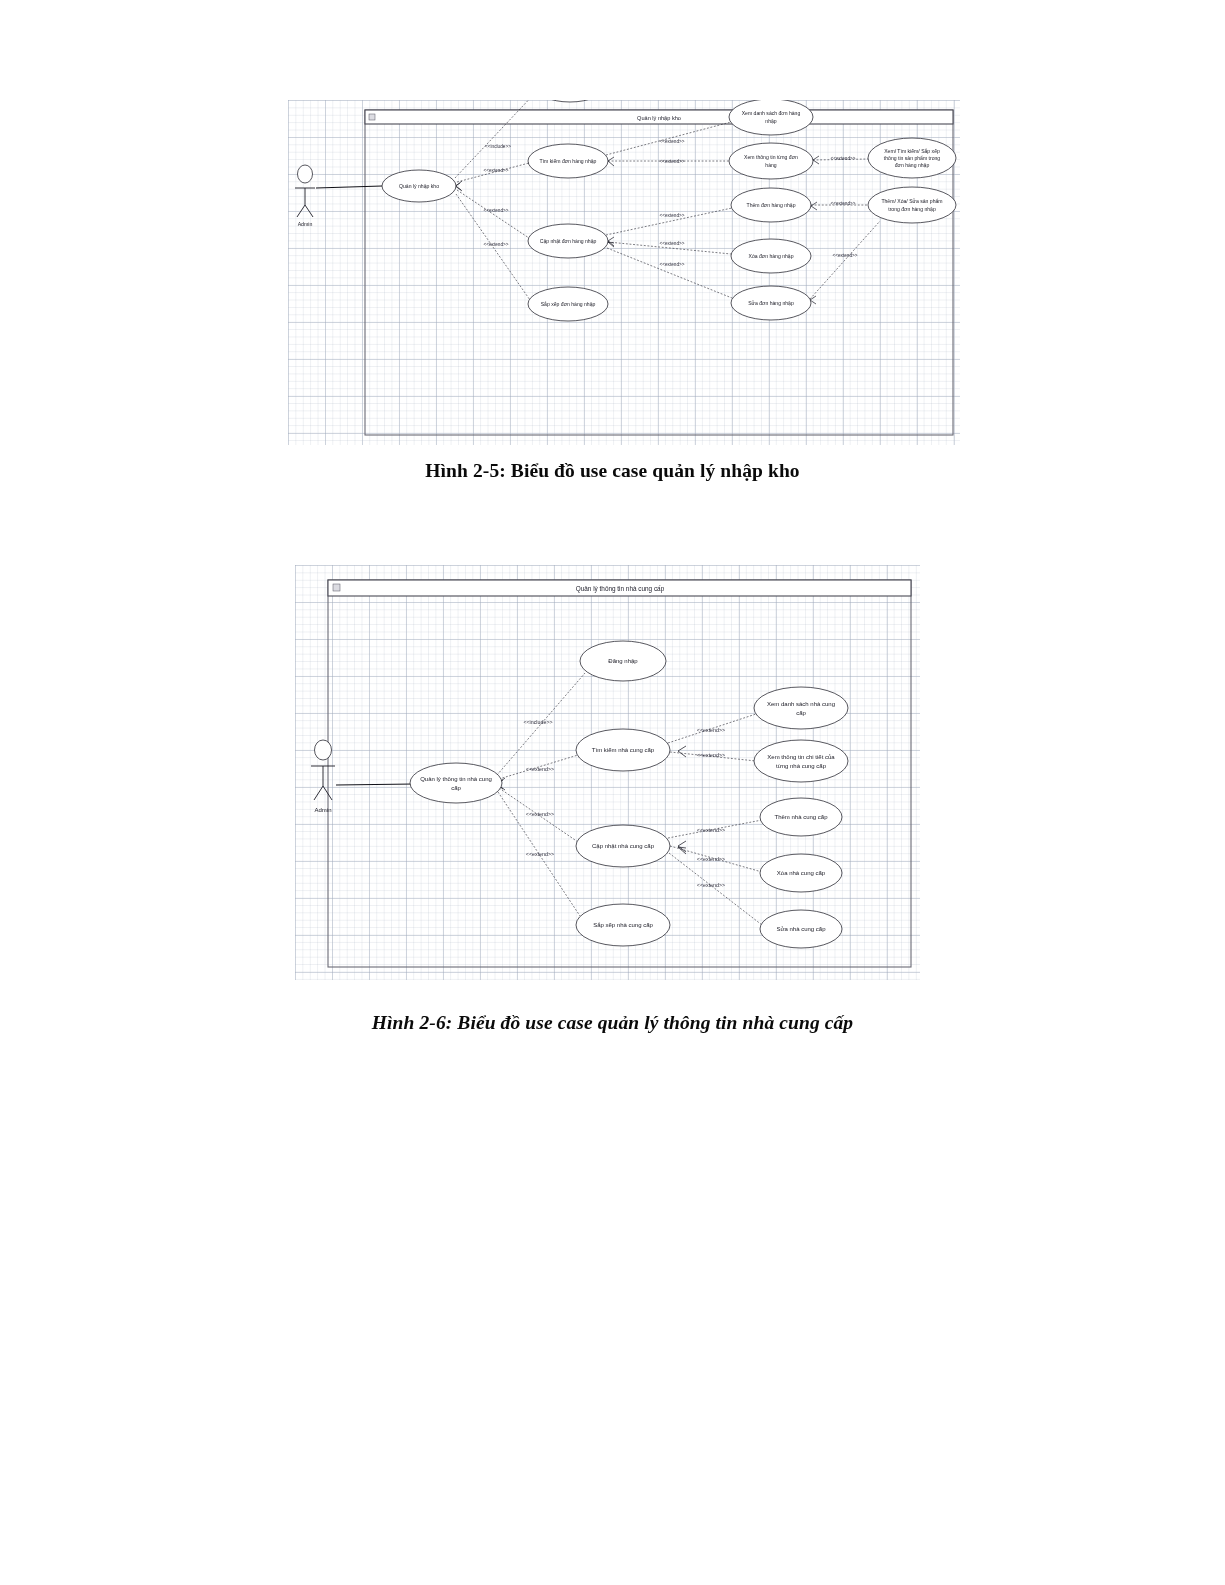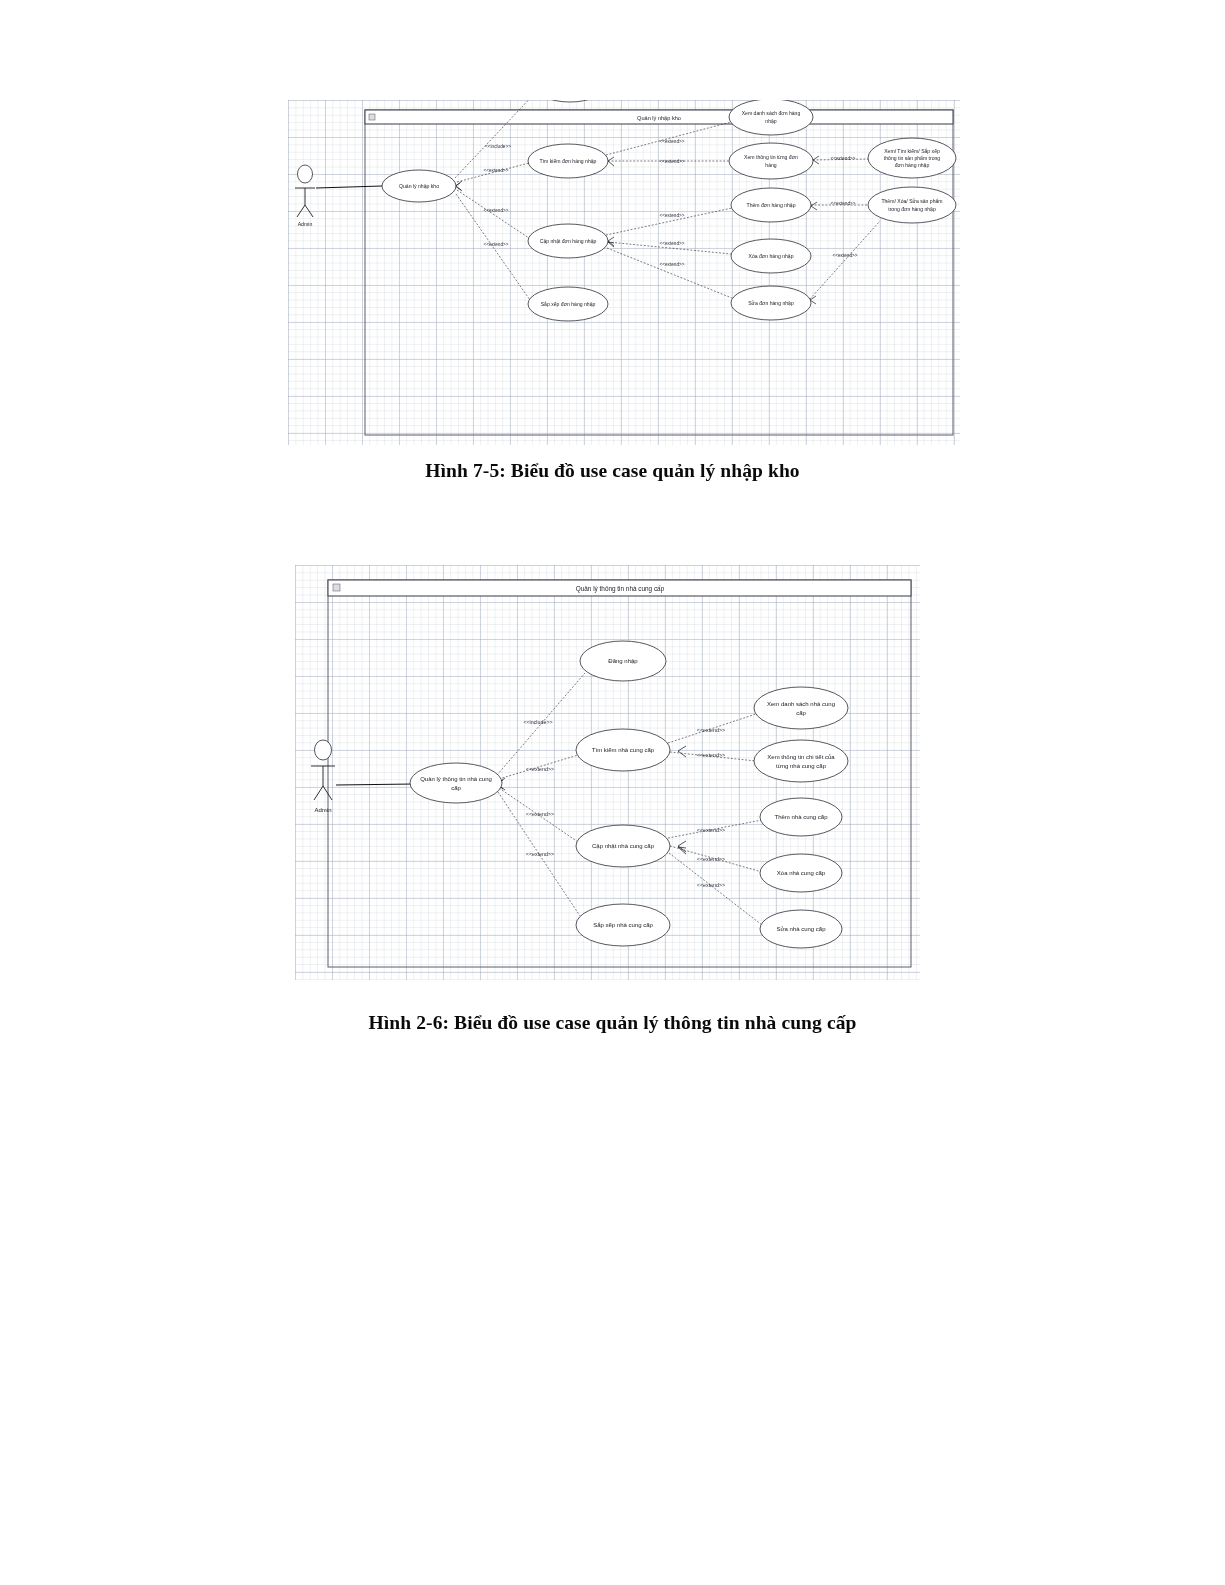--- a/index.html
+++ b/index.html
@@ -30,21 +30,21 @@
   .diagram-svg{position:absolute;left:0;top:0;}
 
   
   .caption{
     position:absolute;text-align:center;width:100%;
     font-family:"Liberation Serif", serif;
     font-weight:bold;font-size:19.5px;color:#0a0a0a;
     letter-spacing:.1px;
   }
   #caption-1{left:0;top:460px;}
-  #caption-2{left:0;top:1012px;}
+  #caption-2{left:0;top:1012px;font-style:italic;}
 
   
   text{font-family:"Liberation Sans", sans-serif;fill:#1b1b25;}
   .uc-label{font-size:5.1px;}
   .uc-label-2{font-size:6.0px;}
   .stereo{font-size:4.7px;fill:#2b2b3a;}
   .stereo-2{font-size:5.3px;fill:#2b2b3a;}
   .frame-title{font-size:5.6px;fill:#22222e;}
   .frame-title-2{font-size:6.4px;fill:#22222e;}
   .actor-label{font-size:5.2px;fill:#1b1b25;}
@@ -187,21 +187,21 @@
         <text class="stereo" x="843" y="160" text-anchor="middle">&lt;&lt;extend&gt;&gt;</text>
         <text class="stereo" x="672" y="217" text-anchor="middle">&lt;&lt;extend&gt;&gt;</text>
         <text class="stereo" x="672" y="245" text-anchor="middle">&lt;&lt;extend&gt;&gt;</text>
         <text class="stereo" x="672" y="266" text-anchor="middle">&lt;&lt;extend&gt;&gt;</text>
         <text class="stereo" x="843" y="205" text-anchor="middle">&lt;&lt;extend&gt;&gt;</text>
         <text class="stereo" x="845" y="257" text-anchor="middle">&lt;&lt;extend&gt;&gt;</text>
       </g>
     </svg>
   </div>
 
-  <div class="caption" id="caption-1">Hình  7-5: Biểu đồ use case quản lý nhập kho</div>
+  <div class="caption" id="caption-1">Hình  2-5: Biểu đồ use case quản lý nhập kho</div>
 
   <div class="figure" id="figure-2">
     <div class="grid-canvas"></div>
     <svg class="diagram-svg" width="625" height="415" viewBox="295 565 625 415">
 
       <rect class="frame-box" x="328" y="580" width="583" height="387"></rect>
       <rect class="frame-head" x="328" y="580" width="583" height="16"></rect>
       <rect x="333" y="584" width="7" height="7" fill="#dcdce2" stroke="#555560" stroke-width=".5"></rect>
       <text class="frame-title-2" x="620" y="591" text-anchor="middle">Quản lý thông tin nhà cung cấp</text>
 

